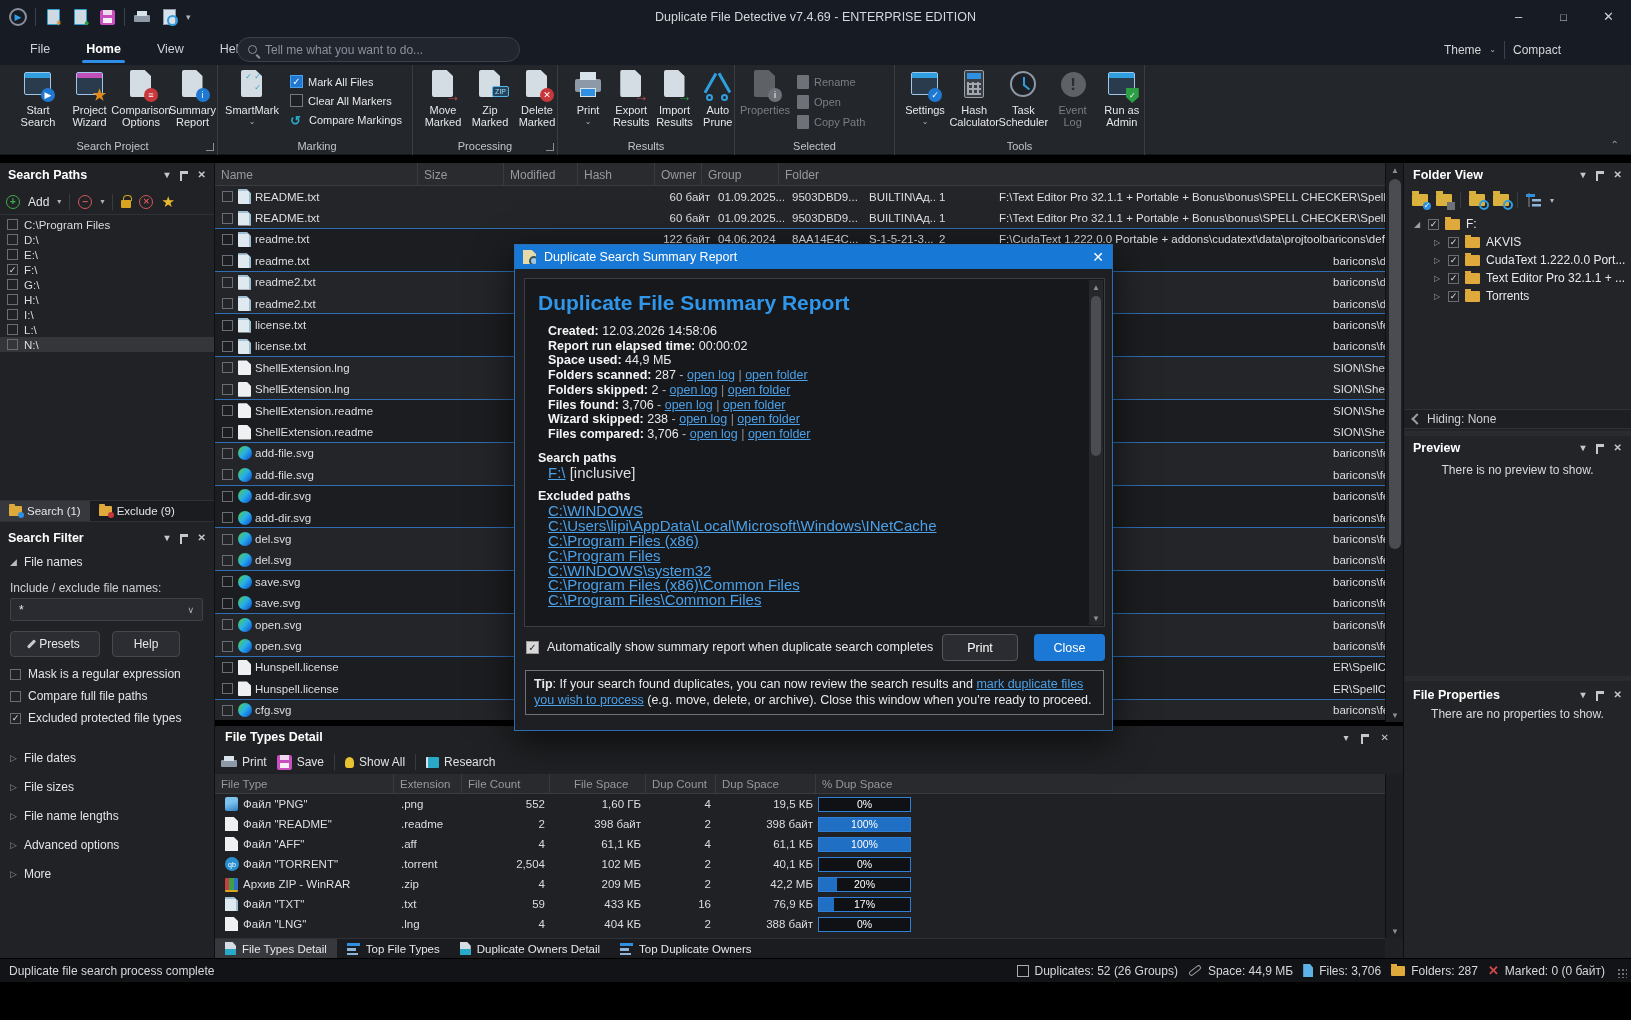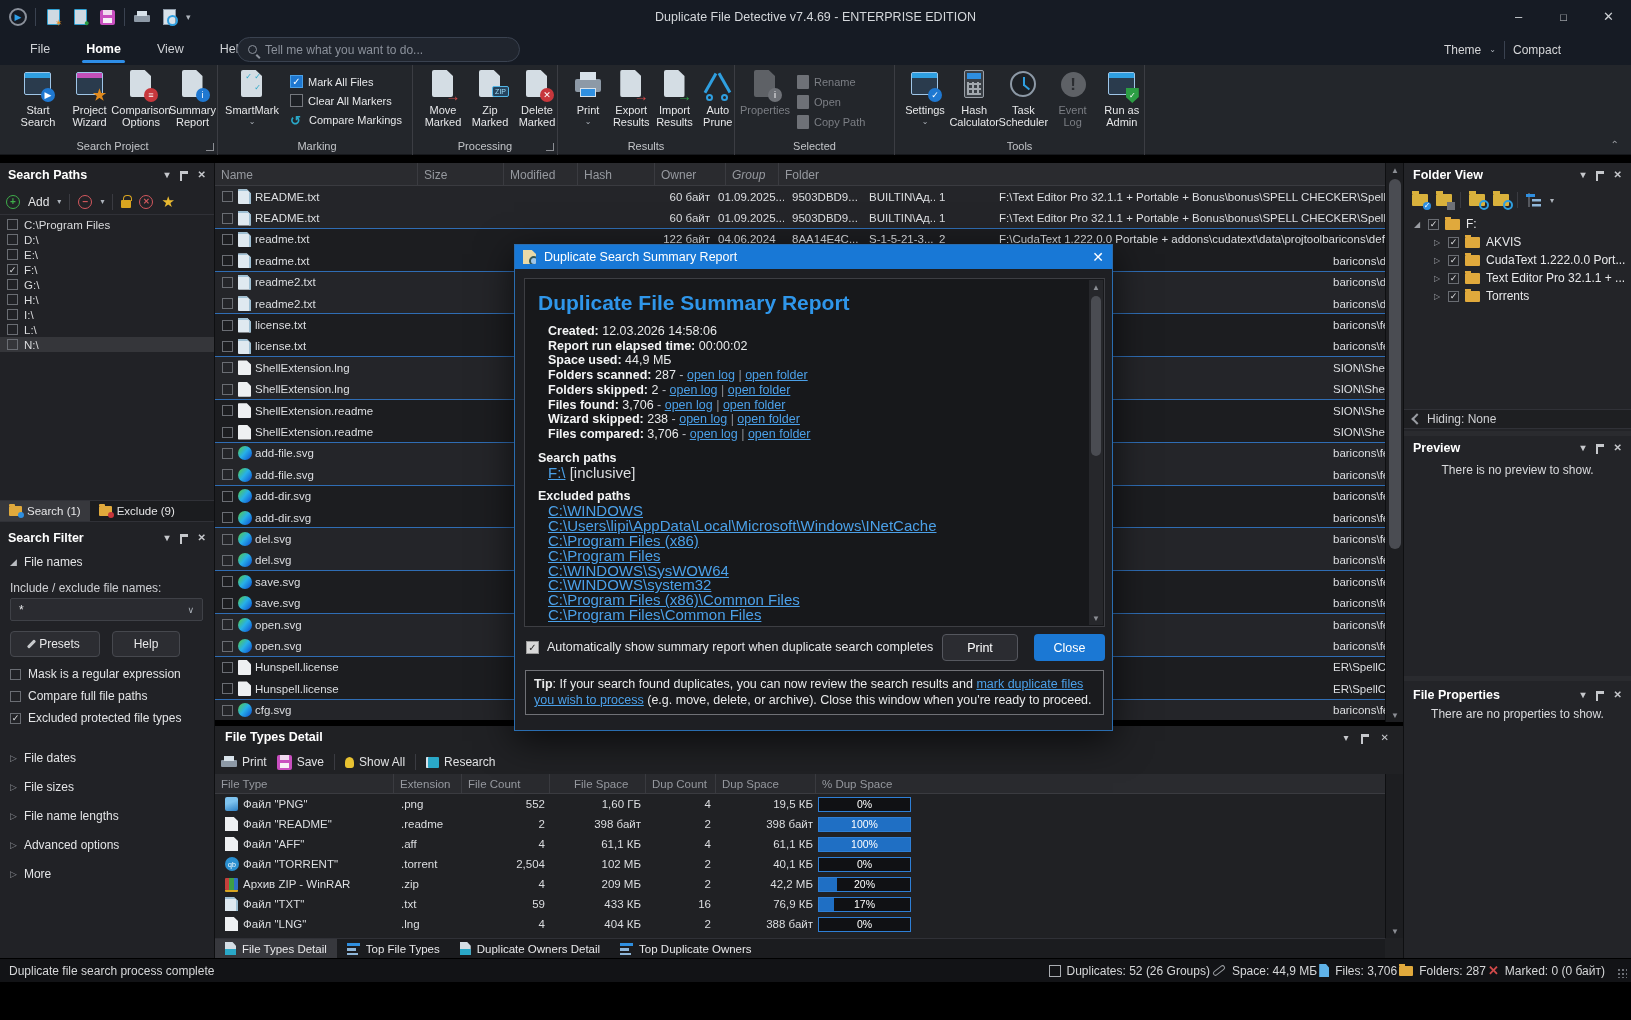--- a/index.html
+++ b/index.html
@@ -211,21 +211,21 @@
   .ftd-tab.active { background:#37383d; }
   .tab-doc { width:11px; height:13px; background:#d4dde4; clip-path:polygon(0 0,68% 0,100% 28%,100% 100%,0 100%); box-shadow:inset 0 -6px 0 #2aa8c8; }
   .tab-bars { width:13px; height:12px; background:
      linear-gradient(#2f8fe0,#2f8fe0) 0 0/13px 3px no-repeat,
      linear-gradient(#8fb6d8,#8fb6d8) 0 5px/9px 3px no-repeat,
      linear-gradient(#8fb6d8,#8fb6d8) 0 10px/11px 2px no-repeat; }
 
   
   #statusbar { position:absolute; left:0; top:958px; width:1631px; height:24px; background:#121316; border-top:1px solid #000; display:flex; align-items:center; font-size:12px; color:#d6d7d9; }
   #status-msg { margin-left:9px; }
-  #status-right { margin-left:auto; display:flex; align-items:center; gap:2px; margin-right:26px; }
+  #status-right { margin-left:auto; display:flex; align-items:center; gap:10px; margin-right:26px; }
   .st-item { display:flex; align-items:center; gap:6px; }
   .st-dup { width:12px; height:12px; border:1px solid #a9acb1; position:relative; background:#121316; }
   .st-dup:before { content:""; position:absolute; left:2.5px; top:-4px; width:12px; height:12px; border:1px solid #a9acb1; background:#121316; z-index:-1; }
   .st-clip { width:14px; height:5px; border:1.5px solid #9a9da2; border-radius:3px; transform:rotate(-38deg); }
   .st-file { width:10px; height:13px; background:#5fb2e8; clip-path:polygon(0 0,68% 0,100% 28%,100% 100%,0 100%); }
   .st-folder { width:14px; height:10px; background:#e0a93c; border-radius:1px; position:relative; }
   .st-folder:before { content:""; position:absolute; left:0; top:-2px; width:6px; height:2px; background:#e0a93c; }
   .st-x { color:#d14a4a; font-size:13px; font-weight:bold; }
   #grip { position:absolute; right:4px; bottom:4px; width:10px; height:10px;
      background:radial-gradient(circle,#6e7177 1px,transparent 1.2px) 0 0/4px 4px; }
@@ -647,21 +647,21 @@
     </div>
 </div>
 
 <div id="main-table">
   <div id="mt-header">
       <div class="mt-h" style="left: 0px; width: 202px; border-left: none;">Name</div>
       <div class="mt-h" style="left: 202px; width: 80px;">Size</div>
       <div class="mt-h" style="left: 288px; width: 74px;">Modified</div>
       <div class="mt-h" style="left: 362px; width: 77px;">Hash</div>
       <div class="mt-h" style="left: 439px; width: 68px;">Owner</div>
-      <div class="mt-h" style="left: 510px; width: 56px; font-style: italic;">Group</div>
+      <div class="mt-h" style="left: 486px; width: 56px;">Group</div>
       <div class="mt-h" style="left: 563px; width: 607px;">Folder</div>
     </div>
   <div id="mt-rows">
       <div class="mt-row pair-light" style="top: 0px;">
         <div class="mt-cell cell-check">
           <span class="cb-sm"></span>
         </div>
         <div class="mt-cell cell-icon">
           <span class="ficon txt"></span>
         </div>
@@ -1333,21 +1333,20 @@
       <div class="sec-head">Search paths</div>
       <div class="path-line">
         <a class="lnk">F:\</a><span> [inclusive]</span>
       </div>
       <div class="sec-head">Excluded paths</div>
       <div id="dlg-excluded">
           <div class="path-line"><a class="lnk">C:\WINDOWS</a></div>
           <div class="path-line"><a class="lnk">C:\Users\lipi\AppData\Local\Microsoft\Windows\INetCache</a></div>
           <div class="path-line"><a class="lnk">C:\Program Files (x86)</a></div>
           <div class="path-line"><a class="lnk">C:\Program Files</a></div>
-          <div class="path-line"><a class="lnk">C:\WINDOWS\SysWOW64</a></div>
           <div class="path-line"><a class="lnk">C:\WINDOWS\system32</a></div>
           <div class="path-line"><a class="lnk">C:\Program Files (x86)\Common Files</a></div>
           <div class="path-line"><a class="lnk">C:\Program Files\Common Files</a></div>
         </div>
     </div>
     <div id="dlg-scroll">
       <div class="varrow" style="top:0;">▲</div>
       <div class="vthumb" style="top:16px; height:160px;"></div>
       <div class="varrow" style="bottom:0;">▼</div>
     </div>

